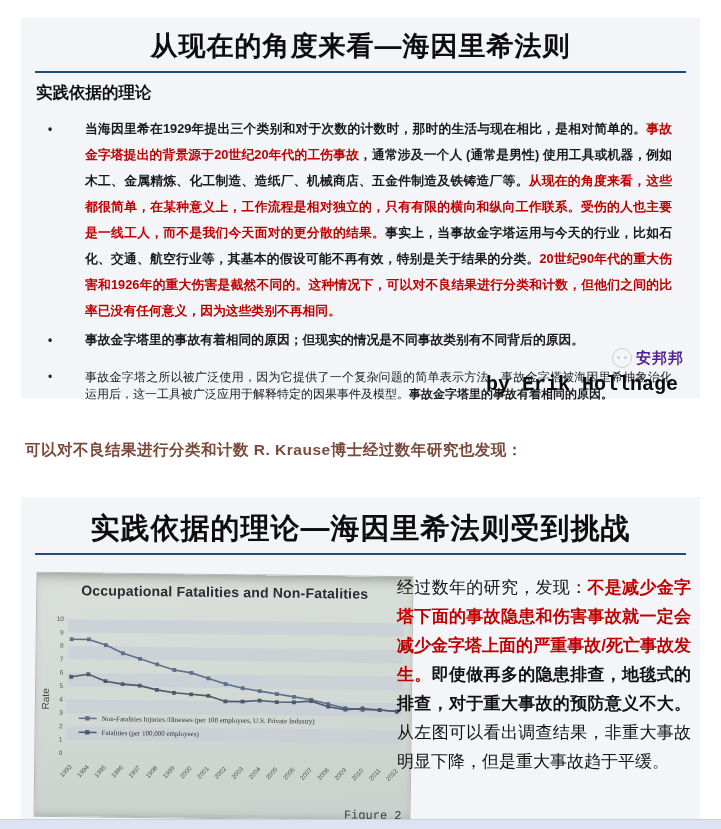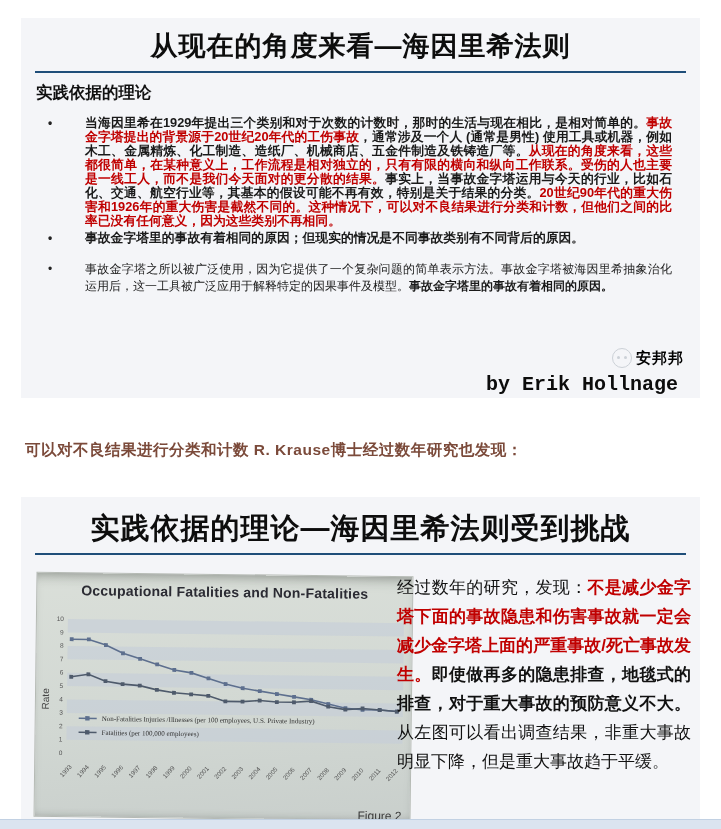--- a/index.html
+++ b/index.html
@@ -22,40 +22,40 @@
     text-align:center; font-weight:700; color:#0d0d0d;
     letter-spacing:1px; line-height:1.25;
   }
   .slide1 .slide-title { font-size:27px; padding-top:12px; }
   .slide2 .slide-title { font-size:29px; padding-top:13px; }
   .rule { height:2px; background:#1f4e79; margin:7px 14px 0 14px; }
   .subtitle { margin:9px 0 0 15px; font-size:16.5px; font-weight:700; color:#111; }
   ul.bullets { list-style:none; margin:12px 14px 0 0; }
   ul.bullets li {
     position:relative; padding-left:64px; padding-right:14px;
-    font-size:12.8px; line-height:14px; font-weight:600;
+    font-size:12.8px; line-height:26px; font-weight:600;
     margin-bottom:3px; color:#1a1a1a; text-align:justify;
   }
   ul.bullets li::before {
     content:"•"; position:absolute; left:27px; top:0;
     font-size:12px; color:#222;
   }
   ul.bullets li.small { font-size:12px; line-height:17px; font-weight:400; margin-top:16px; }
   .seg.normal {}
   .seg.red { color:#c00000; }
   .seg.bold { font-weight:700; }
   .seg.red-bold { color:#c00000; font-weight:700; }
   .byline {
     position:absolute; right:22px; bottom:2px;
     font-size:20px; font-weight:700; color:#0c0c0c;font-family:Liberation Mono, monospace;
   }
   .watermark {
     position:absolute; right:16px; bottom:30px;
     display:flex; align-items:center; gap:4px;
-    color:#000000; font-weight:700; font-size:15px; letter-spacing:1px;
+    color:#4c1d95; font-weight:700; font-size:15px; letter-spacing:1px;
   }
   .wm-logo {
     width:20px; height:20px; border-radius:50%;
     border:1.5px solid #ccd1d7; position:relative; display:inline-block;
   }
   .wm-logo::before, .wm-logo::after {
     content:""; position:absolute; width:3px; height:3px; border-radius:50%;
     background:#ccd1d7; top:7px;
   }
   .wm-logo::before { left:4px; } .wm-logo::after { right:4px; }
@@ -71,21 +71,21 @@
     box-shadow: inset 0 10px 14px -10px rgba(40,45,40,.55), inset 0 -6px 10px -8px rgba(40,45,40,.4);
     transform:rotate(0.7deg);
   }
   .chart-title {
     position:absolute; top:9px; left:0; right:0; text-align:center;
     font-size:14px; font-weight:700; color:#2b2b33; letter-spacing:.2px;
   }
   .chart-svg { position:absolute; left:5px; top:30px; }
   .fig-caption {
     position:absolute; right:8px; bottom:-3px;
-    font-family:Liberation Sans, sans-serif;
+    font-family:Liberation Mono, monospace;
     font-size:12px; color:#3a3a3a;
   }
   .slide2-text {
     position:absolute; left:376px; top:76px; right:9px;
     font-size:17px; line-height:29px; color:#111; text-align:justify;
   }
   .footer-band {
     position:absolute; left:0; top:819px; width:721px; height:10px;
     background:#dbe4f0; border-top:1px solid #c2d1e3;
   }

